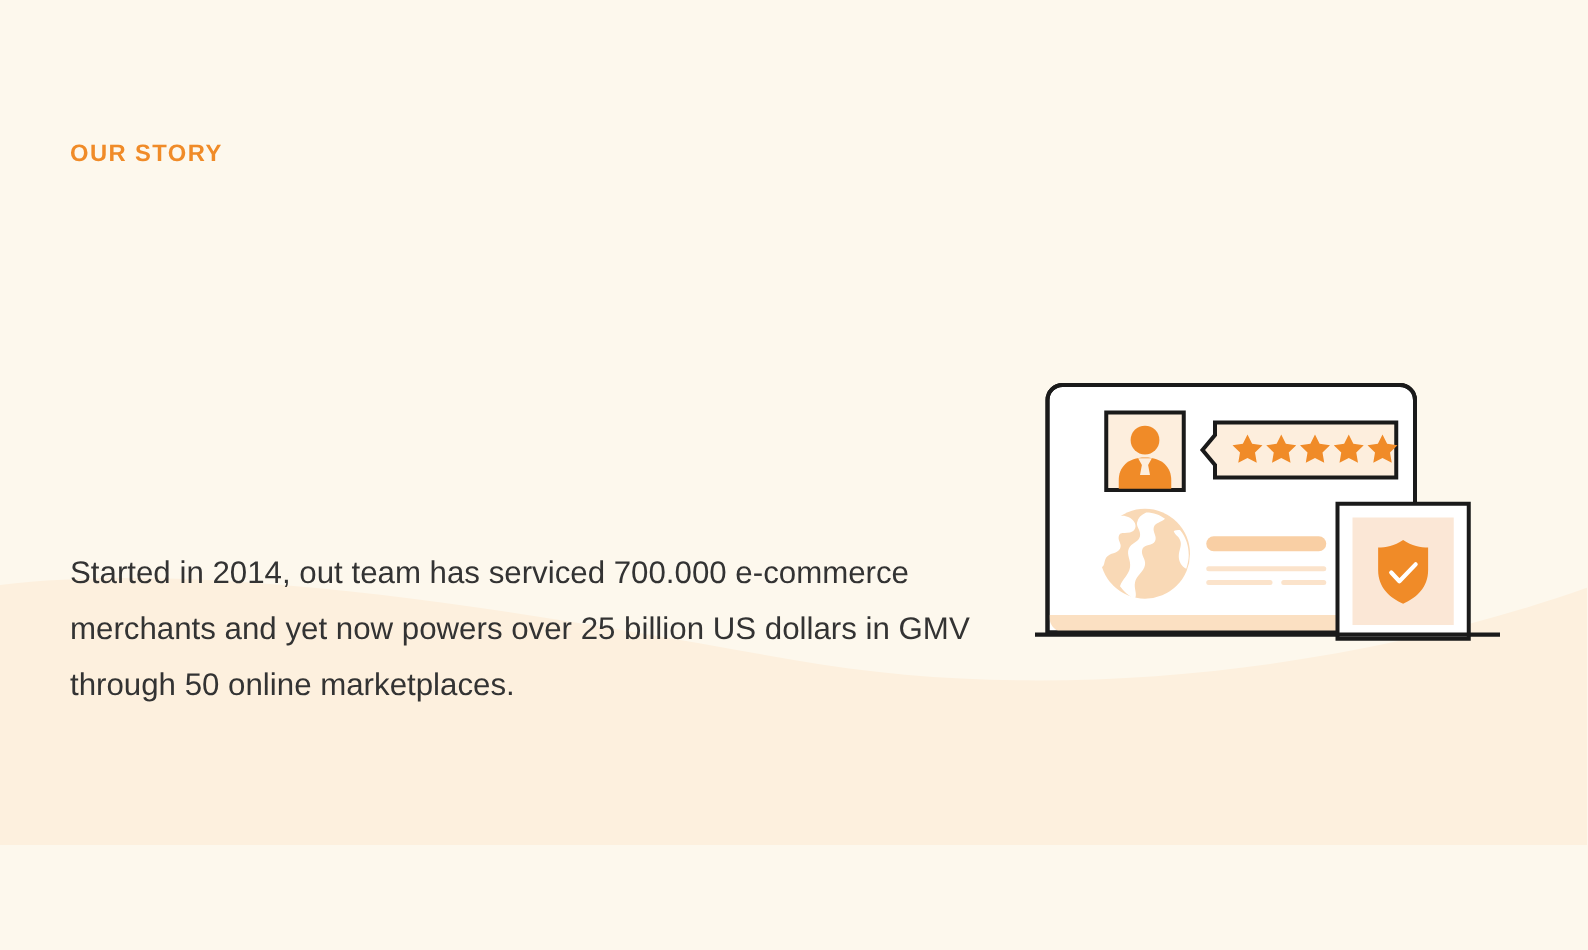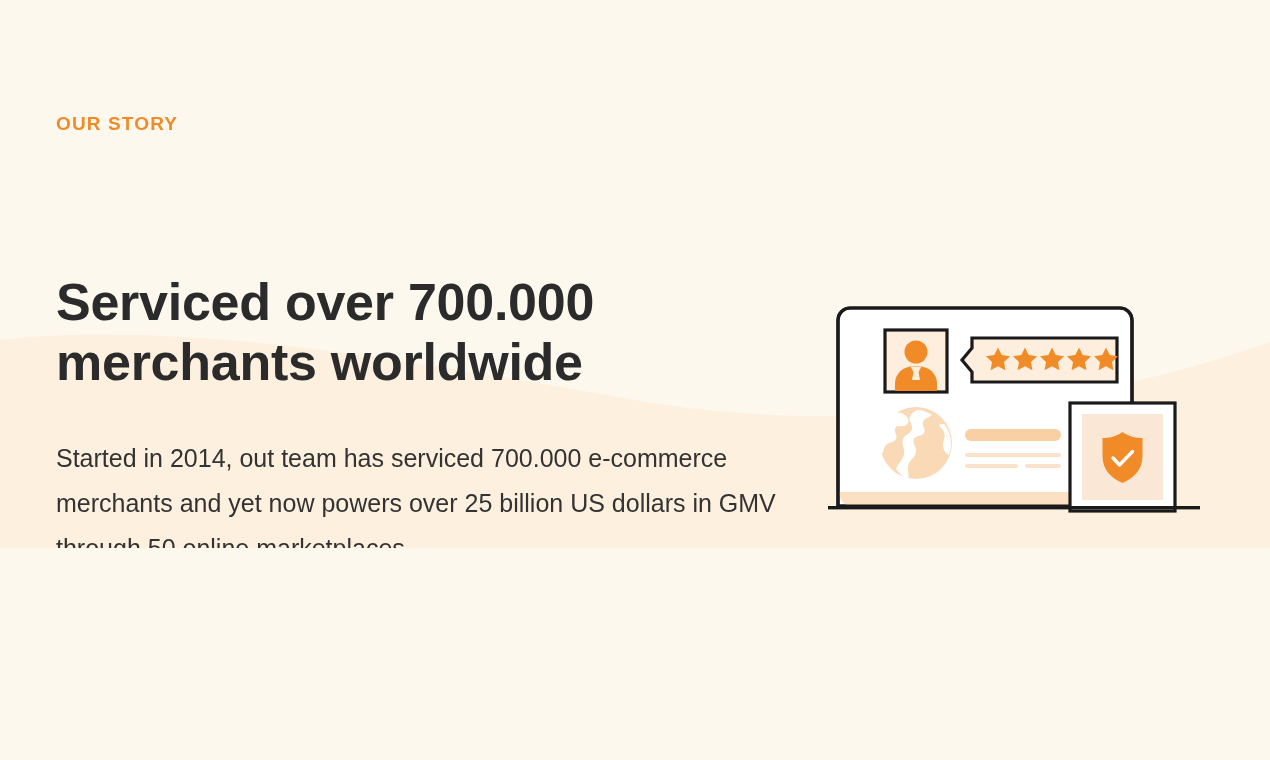--- a/index.html
+++ b/index.html
@@ -12,21 +12,21 @@
 
   body {
     font-family: "Liberation Sans", sans-serif;
     background: #fdf8ed;
     position: relative;
   }
 
   #page {
     position: relative;
     width: 1270px;
-    height: 548px;
+    height: 676px;
     background: #fdf8ed;
     overflow: hidden;
   }
 
   
   #wave-layer {
     position: absolute;
     left: 0;
     bottom: 0;
     width: 1270px;
@@ -98,24 +98,20 @@
   <div id="wave-layer">
     <svg width="1270" height="230" viewBox="0 0 1270 230" preserveAspectRatio="none">
       <path d="M0 22 C 180 1, 420 44, 635 82 C 850 120, 1090 88, 1270 24 L 1270 230 L 0 230 Z" fill="#fdf0de"></path>
     </svg>
   </div>
 
   <div id="content">
 
     <div id="eyebrow">OUR STORY</div>
 
-    <h1 id="headline">
-      <span class="hl-line">Serviced over 700.000</span>
-      <span class="hl-line">merchants worldwide</span>
-    </h1>
 
     <p id="body-copy">Started in 2014, out team has serviced 700.000 e-commerce merchants and yet now powers over 25 billion US dollars in GMV through 50 online marketplaces.</p>
   </div>
 
   <div id="illustration">
     <svg width="400" height="245" viewBox="0 0 400 245">
 
       <g>
         <path d="M30 22 h270 a12 12 0 0 1 12 12 v186 h-294 v-186 a12 12 0 0 1 12 -12 z" fill="#ffffff" stroke="#1a1a1a" stroke-width="3.2"></path>
 

